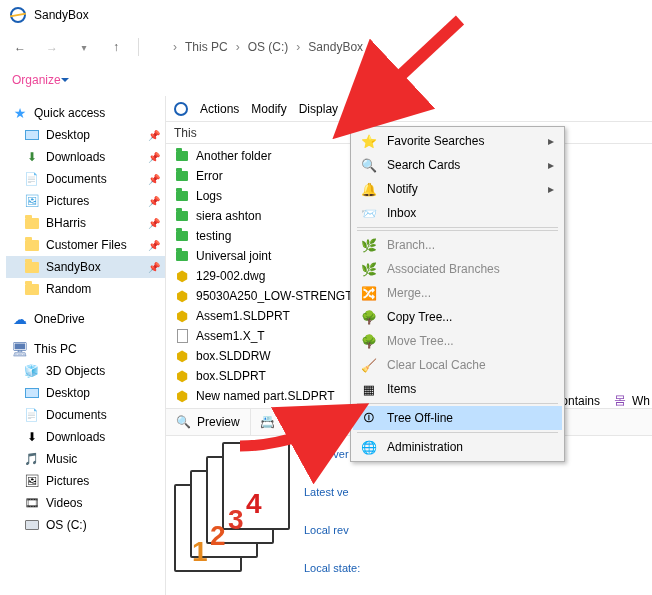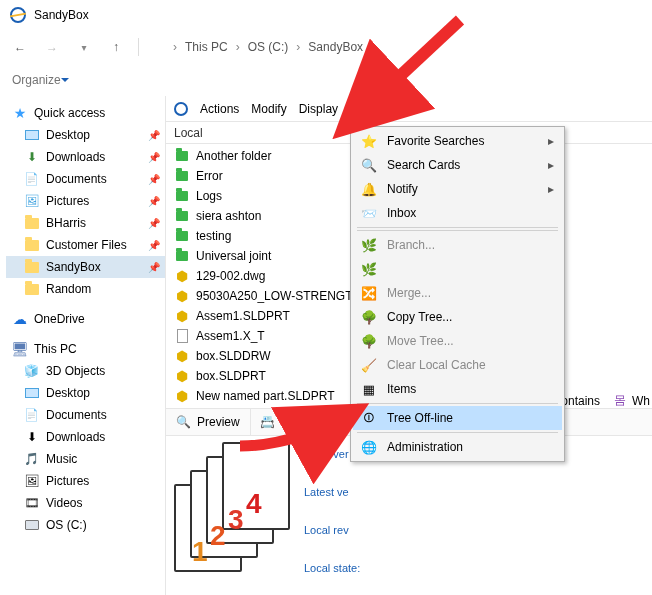--- a/index.html
+++ b/index.html
@@ -6,21 +6,21 @@
 body{background:#fff;color:#000;width:652px;height:595px;overflow:hidden;position:relative;}
 .titlebar{display:flex;align-items:center;height:30px;padding:0 10px;gap:8px;}
 .titlebar .ieicon{width:16px;height:16px;border:2px solid #1a5fb4;border-radius:50%;position:relative;}
 .titlebar .ieicon::after{content:"";position:absolute;left:-2px;right:-2px;top:5px;height:2px;background:#f6b52a;transform:rotate(-10deg);}
 .navrow{display:flex;align-items:center;height:34px;padding:0 10px;gap:12px;}
 .navbtn{width:20px;height:20px;display:flex;align-items:center;justify-content:center;color:#555;}
 .sep{height:18px;border-left:1px solid #ddd;}
 .addr{display:flex;align-items:center;gap:8px;color:#555;}
 .addr .chev{color:#888;}
 .cmdbar{display:flex;align-items:center;height:32px;padding:0 12px;}
-.organize{color:#737373;display:flex;align-items:center;}
+.organize{color:#ec4899;display:flex;align-items:center;}
 .organize .tri{width:0;height:0;border-left:4px solid transparent;border-right:4px solid transparent;border-top:4px solid #1a5fb4;}
 .body{display:flex;height:calc(595px - 30px - 34px - 32px);}
 .sidebar{width:165px;padding:6px 0 6px 6px;overflow:hidden;}
 .sbitem{display:flex;align-items:center;height:22px;padding:0 4px 0 18px;gap:6px;white-space:nowrap;}
 .sbhead{padding-left:6px;font-weight:400;}
 .sbitem.sel{background:#d8e6f2;}
 .sbicon{width:16px;height:16px;flex:0 0 16px;display:inline-flex;align-items:center;justify-content:center;}
 .pin{color:#7a7a7a;margin-left:auto;font-size:10px;}
 .star{color:#3aa0ff;font-size:14px;}
 .folder{width:14px;height:11px;background:#ffd86b;border-radius:1px;position:relative;}
@@ -216,21 +216,21 @@
 
   <div class="content">
     <div class="menubar">
       <span class="ieicon2"></span>
       <span>Actions</span>
       <span>Modify</span>
       <span>Display</span>
       <span style="background:#e6f1fb;padding:2px 6px;border:1px solid #bcd8f0">Tools</span>
     </div>
     <div class="listhead">
-      <span style="width:180px">Local</span>
+      <span style="width:180px">This</span>
     </div>
     <div class="filelist" id="filelist">
         <div class="frow">
           <span class="ficon">
             <span class="gfolder"></span>
           </span>
           <span>Another folder</span>
         </div>
         <div class="frow">
           <span class="ficon">
@@ -368,20 +368,21 @@
       <span>Inbox</span>
     </div>
     <div class="msep"></div>
     <div class="msep"></div>
     <div class="mitem dis">
       <span class="micon">🌿</span>
       <span>Branch...</span>
     </div>
     <div class="mitem dis">
       <span class="micon">🌿</span>
+      <span>Associated Branches</span>
     </div>
     <div class="mitem dis">
       <span class="micon">🔀</span>
       <span>Merge...</span>
     </div>
     <div class="mitem">
       <span class="micon">🌳</span>
       <span>Copy Tree...</span>
     </div>
     <div class="mitem dis">

